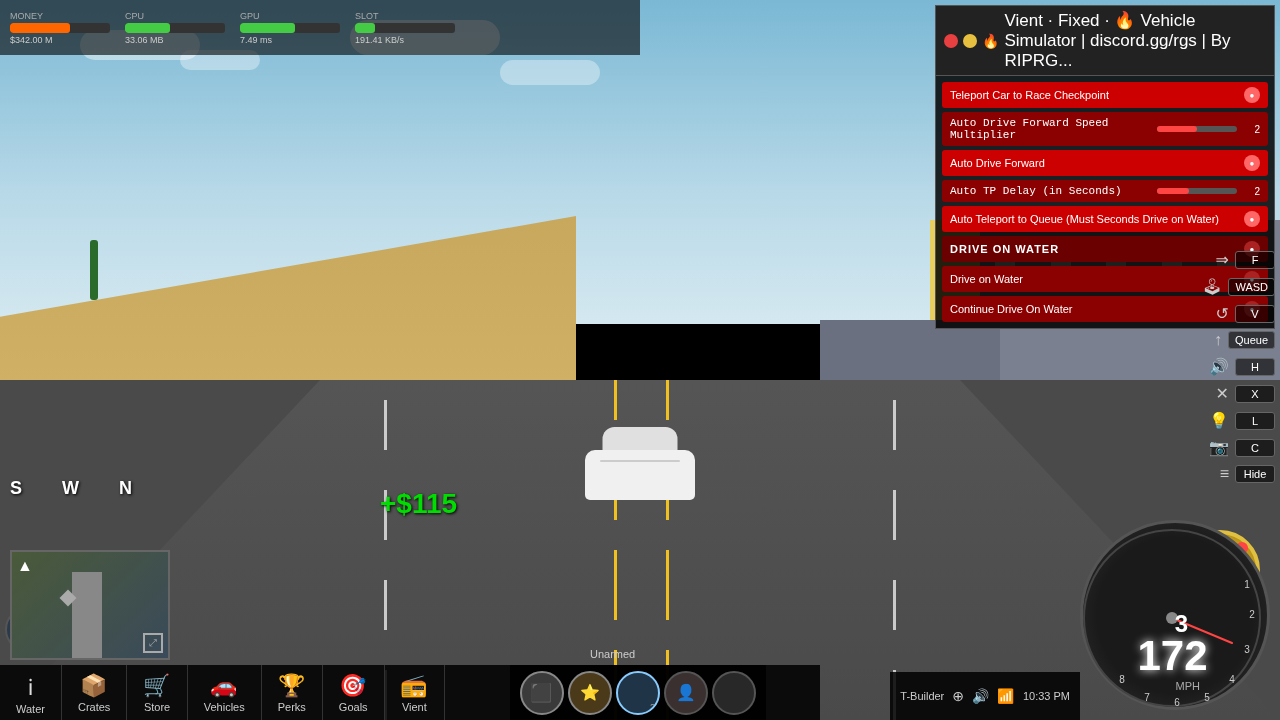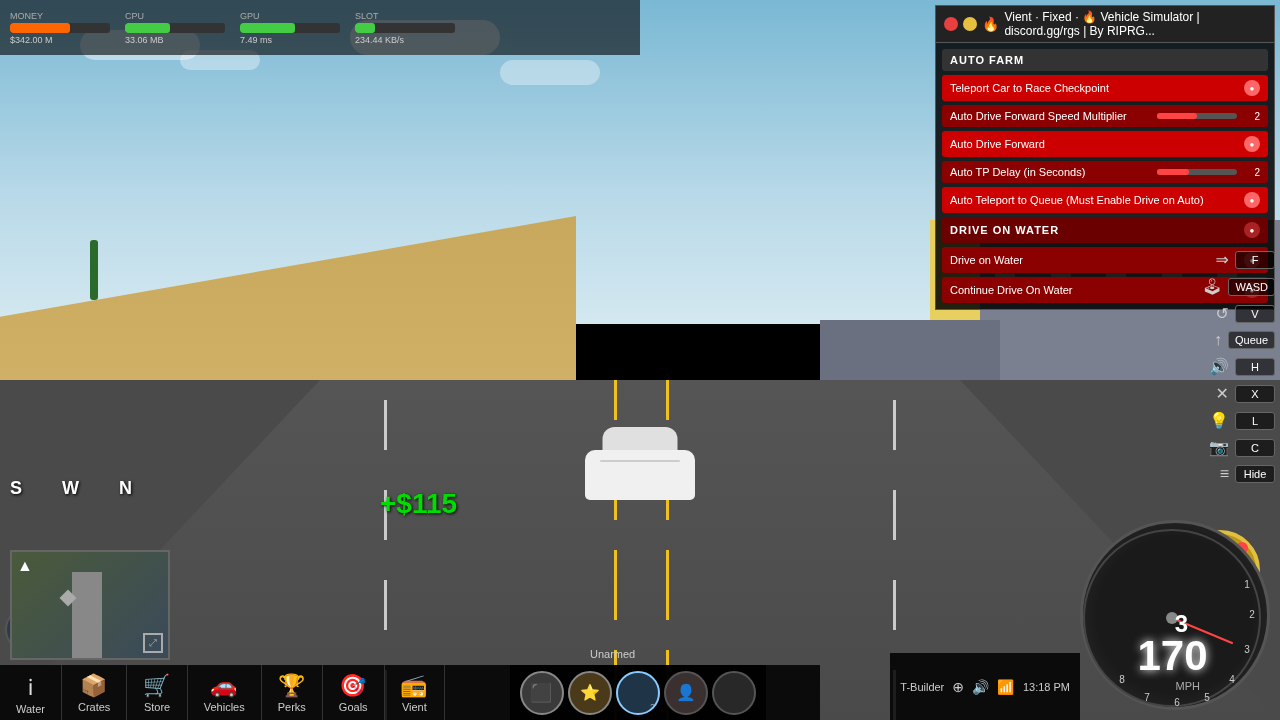--- a/index.html
+++ b/index.html
@@ -291,21 +291,21 @@
     .cheat-titlebar {
       display: flex;
       align-items: center;
       background: #222;
       padding: 4px 8px;
       gap: 5px;
       border-bottom: 1px solid #555;
     }
     .cheat-title-text {
       color: #fff;
-      font-size: 12px;
+      font-size: 17px;
       flex: 1;
     }
     .cheat-btn {
       width: 14px; height: 14px;
       border-radius: 50%;
       cursor: pointer;
       display: inline-block;
     }
     .cheat-close { background: #e84040; }
     .cheat-min { background: #e8c040; }
@@ -347,20 +347,21 @@
       align-items: center;
       background: #8b0000;
       padding: 5px 8px;
       border-radius: 3px;
       gap: 8px;
     }
     .cheat-slider-label {
       color: #fff;
       font-size: 11px;
       flex: 1;
+      font-family: Liberation Mono, monospace;
     }
     .cheat-slider-track {
       width: 80px;
       height: 6px;
       background: #555;
       border-radius: 3px;
       position: relative;
     }
     .cheat-slider-fill {
       height: 100%;
@@ -484,21 +485,21 @@
       color: #ccc;
       font-size: 11px;
       text-align: center;
     }
 
     
     .system-tray {
       position: absolute;
       bottom: 0;
       right: 200px;
-      height: 67px;
+      height: 48px;
       background: rgba(0,0,0,0.85);
       display: flex;
       align-items: center;
       padding: 0 10px;
       gap: 8px;
       color: #ccc;
       font-size: 11px;
     }
 
     
@@ -611,36 +612,33 @@
       <div class="hud-stat-bar">
         <div class="hud-stat-fill" style="width:55%;background:#44cc44;"></div>
       </div>
       <span class="hud-stat-value">7.49 ms</span>
     </div>
     <div class="hud-stat">
       <span class="hud-stat-label">Slot</span>
       <div class="hud-stat-bar">
         <div class="hud-stat-fill" style="width:20%;background:#44cc44;"></div>
       </div>
-      <span class="hud-stat-value">234.44 KB/s</span>
+      <span class="hud-stat-value">191.41 KB/s</span>
     </div>
   </div>
 
   <div class="cheat-menu">
     <div class="cheat-titlebar">
       <span class="cheat-btn cheat-close"></span>
       <span class="cheat-btn cheat-min"></span>
       <span style="color:#f04040;font-size:14px;">🔥</span>
       <span class="cheat-title-text">Vient · Fixed · 🔥 Vehicle Simulator | discord.gg/rgs | By RIPRG...</span>
     </div>
     <div class="cheat-content">
 
-      <div class="cheat-item" style="background:#333;">
-        <span class="cheat-item-label" style="font-weight:bold;letter-spacing:1px;">AUTO FARM</span>
-      </div>
 
       <div class="cheat-item cheat-item-active">
         <span class="cheat-item-label">Teleport Car to Race Checkpoint</span>
         <span class="cheat-toggle">●</span>
       </div>
 
       <div class="cheat-slider-row">
         <span class="cheat-slider-label">Auto Drive Forward Speed Multiplier</span>
         <div class="cheat-slider-track">
           <div class="cheat-slider-fill" style="width:50%;"></div>
@@ -655,21 +653,21 @@
 
       <div class="cheat-slider-row">
         <span class="cheat-slider-label">Auto TP Delay (in Seconds)</span>
         <div class="cheat-slider-track">
           <div class="cheat-slider-fill" style="width:40%;"></div>
         </div>
         <span class="cheat-num">2</span>
       </div>
 
       <div class="cheat-item cheat-item-active">
-        <span class="cheat-item-label">Auto Teleport to Queue (Must Enable Drive on Auto)</span>
+        <span class="cheat-item-label">Auto Teleport to Queue (Must Seconds Drive on Water)</span>
         <span class="cheat-toggle">●</span>
       </div>
 
       <div class="cheat-item" style="background:#6a0000;">
         <span class="cheat-item-label" style="font-weight:bold;letter-spacing:1px;">DRIVE ON WATER</span>
         <span class="cheat-toggle cheat-toggle-off">●</span>
       </div>
 
       <div class="cheat-item">
         <span class="cheat-item-label">Drive on Water</span>
@@ -740,21 +738,21 @@
         <text x="130" y="178" fill="#ccc" font-size="10" text-anchor="middle">5</text>
         <text x="100" y="183" fill="#ccc" font-size="10" text-anchor="middle">6</text>
         <text x="70" y="178" fill="#ccc" font-size="10" text-anchor="middle">7</text>
         <text x="45" y="160" fill="#ccc" font-size="10" text-anchor="middle">8</text>
 
         <line x1="95" y1="95" x2="155" y2="120" stroke="#ff4444" stroke-width="2" stroke-linecap="round"></line>
         <circle cx="95" cy="95" r="6" fill="#888"></circle>
       </svg>
     </div>
     <div class="speedo-digit">3</div>
-    <div class="speedo-speed">170</div>
+    <div class="speedo-speed">172</div>
     <div class="speedo-small">MPH</div>
   </div>
 
   <div class="taskbar">
     <div class="taskbar-item">
       <span class="taskbar-icon">ℹ</span>
       <span class="taskbar-label">Water</span>
     </div>
     <div class="taskbar-item">
       <span class="taskbar-icon">📦</span>
@@ -799,15 +797,15 @@
     </div>
     <div class="inv-slot">
     </div>
   </div>
 
   <div class="system-tray">
     <span>T-Builder</span>
     <span style="font-size:14px;">⊕</span>
     <span style="font-size:14px;">🔊</span>
     <span style="font-size:14px;">📶</span>
-    <span>13:18 PM</span>
+    <span>10:33 PM</span>
   </div>
 </div>
 
 </body></html>

